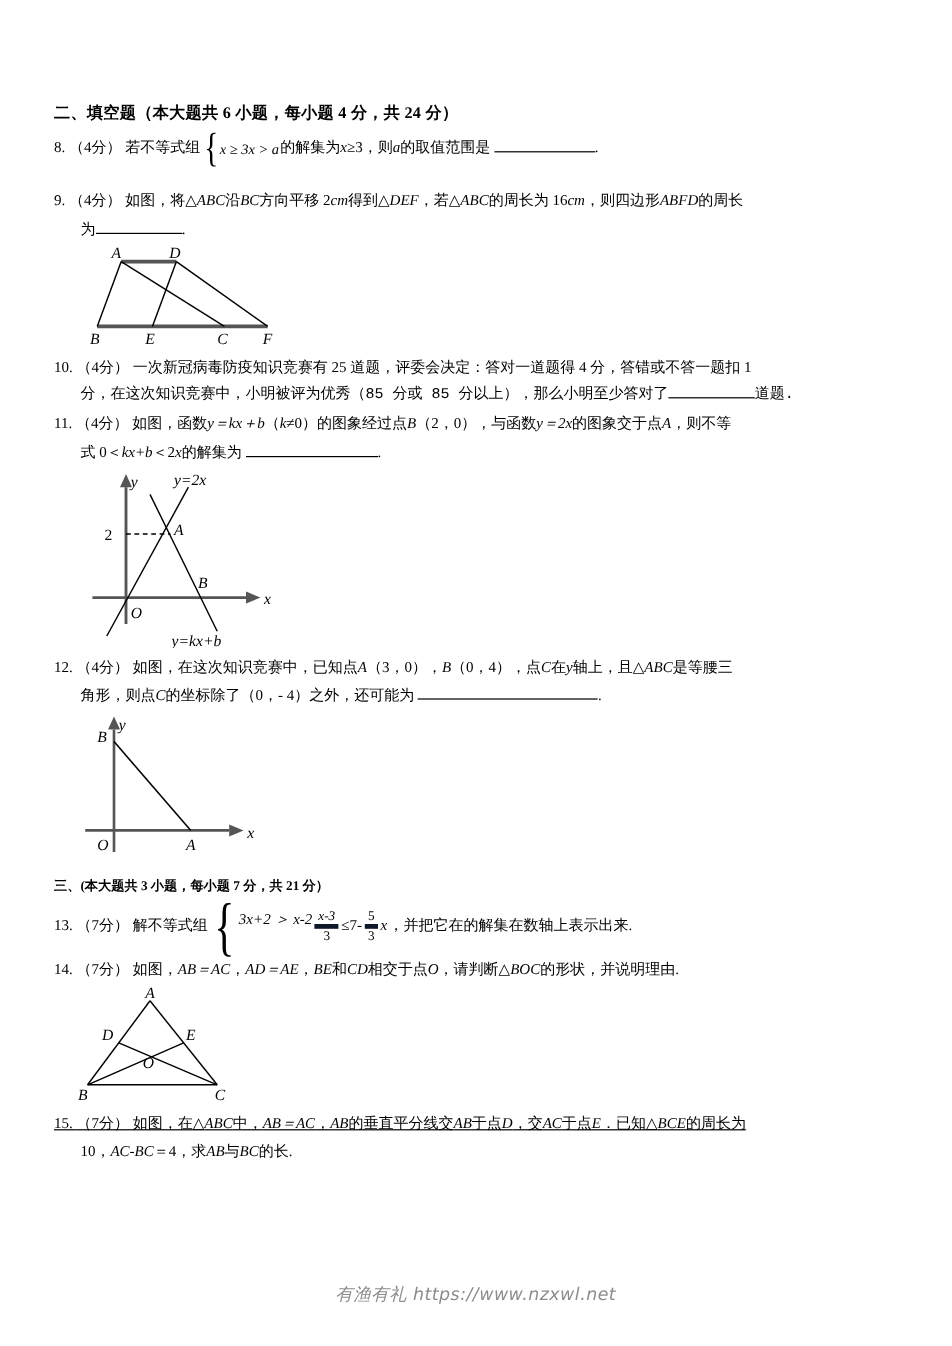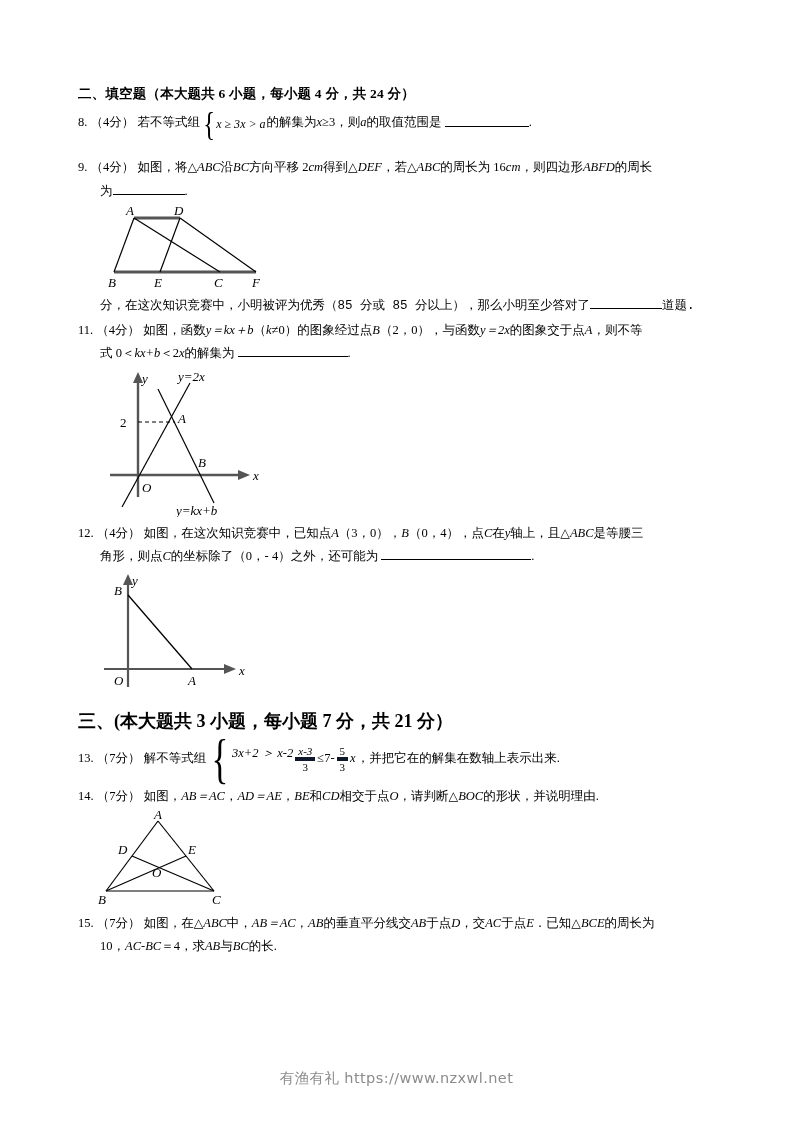--- a/index.html
+++ b/index.html
@@ -16,35 +16,35 @@
     overflow: hidden;
   }
   .page {
     position: absolute;
     left: 0; top: 0;
     width: 793px;
     height: 1122px;
   }
   .content {
     position: absolute;
-    left: 78px;
+    left: 45px;
     top: 84px;
     width: 676px;
   }
 
   .section-head {
     font-weight: bold;
     font-size: 13.5px;
     letter-spacing: 0.2px;
     margin: 0 0 6px 0;
     line-height: 1.5;
   }
   .section-head-2 {
     font-weight: bold;
-    font-size: 18px;
+    font-size: 11px;
     margin: 0 0 4px 0;
     line-height: 1.5;
   }
 
   .q {
     font-size: 12.5px;
     line-height: 1.62;
     margin: 0 0 3px 0;
     text-align: justify;
   }
@@ -130,20 +130,21 @@
   .footer {
     position: absolute;
     left: 0;
     top: 1069px;
     width: 793px;
     text-align: center;
     font-size: 14.5px;
     color: #8c8c8c;
     font-family: "DejaVu Sans", "Liberation Sans", sans-serif;
     letter-spacing: 0.4px;
+    font-style: italic;
   }
   .spacer-md { height: 8px; }
 </style>
 </head>
 <body>
 
 <div class="page">
   <div class="content">
 
     <div class="section-head">二、填空题（本大题共 6 小题，每小题 4 分，共 24 分）</div>
@@ -187,20 +188,25 @@
         <line x1="88" y1="14" x2="164" y2="68" stroke="#000" stroke-width="1.2"></line>
         <text x="34" y="11">A</text>
         <text x="82" y="11">D</text>
         <text x="16" y="83">B</text>
         <text x="62" y="83">E</text>
         <text x="122" y="83">C</text>
         <text x="160" y="83">F</text>
       </svg>
     </div>
 
+    <div class="q q-indent">
+      <span>10</span>.
+      <span>（4分）</span>
+      <span>一次新冠病毒防疫知识竞赛有 25 道题，评委会决定：答对一道题得 4 分，答错或不答一题扣 1</span>
+    </div>
     <div class="q" style="padding-left:22px;font-family:Liberation Mono, monospace;">
       <span>分，在这次知识竞赛中，小明被评为优秀（85 分或 85 分以上），那么小明至少答对了</span><span class="blank b-md"></span><span>道题.</span>
     </div>
 
     <div class="q q-indent" style="margin-top:4px;">
       <span>11</span>.
       <span>（4分）</span>
       <span>如图，函数</span><em>y＝kx＋b</em><span>（</span><em>k</em><span>≠0）的图象经过点</span><em>B</em><span>（2，0），与函数</span><em>y＝2x</em><span>的图象交于点</span><em>A</em><span>，则不等</span>
     </div>
     <div class="q" style="padding-left:22px;">
@@ -300,21 +306,21 @@
         <line x1="126" y1="82" x2="44" y2="47" stroke="#000" stroke-width="1.2"></line>
         <text x="66" y="10">A</text>
         <text x="30" y="45">D</text>
         <text x="100" y="45">E</text>
         <text x="64" y="68">O</text>
         <text x="10" y="95">B</text>
         <text x="124" y="95">C</text>
       </svg>
     </div>
 
-    <div class="q q-indent" style="margin-top:8px;">
+    <div class="q q-indent" style="margin-top:8px;text-decoration:underline;">
       <span>15</span>.
       <span>（7分）</span>
       <span>如图，在△</span><em>ABC</em><span>中，</span><em>AB＝AC</em><span>，</span><em>AB</em><span>的垂直平分线交</span><em>AB</em><span>于点</span><em>D</em><span>，交</span><em>AC</em><span>于点</span><em>E</em><span>．已知△</span><em>BCE</em><span>的周长为</span>
     </div>
     <div class="q" style="padding-left:22px;">
       <span>10，</span><em>AC</em><span>-</span><em>BC</em><span>＝4，求</span><em>AB</em><span>与</span><em>BC</em><span>的长.</span>
     </div>
 
   </div>
 

